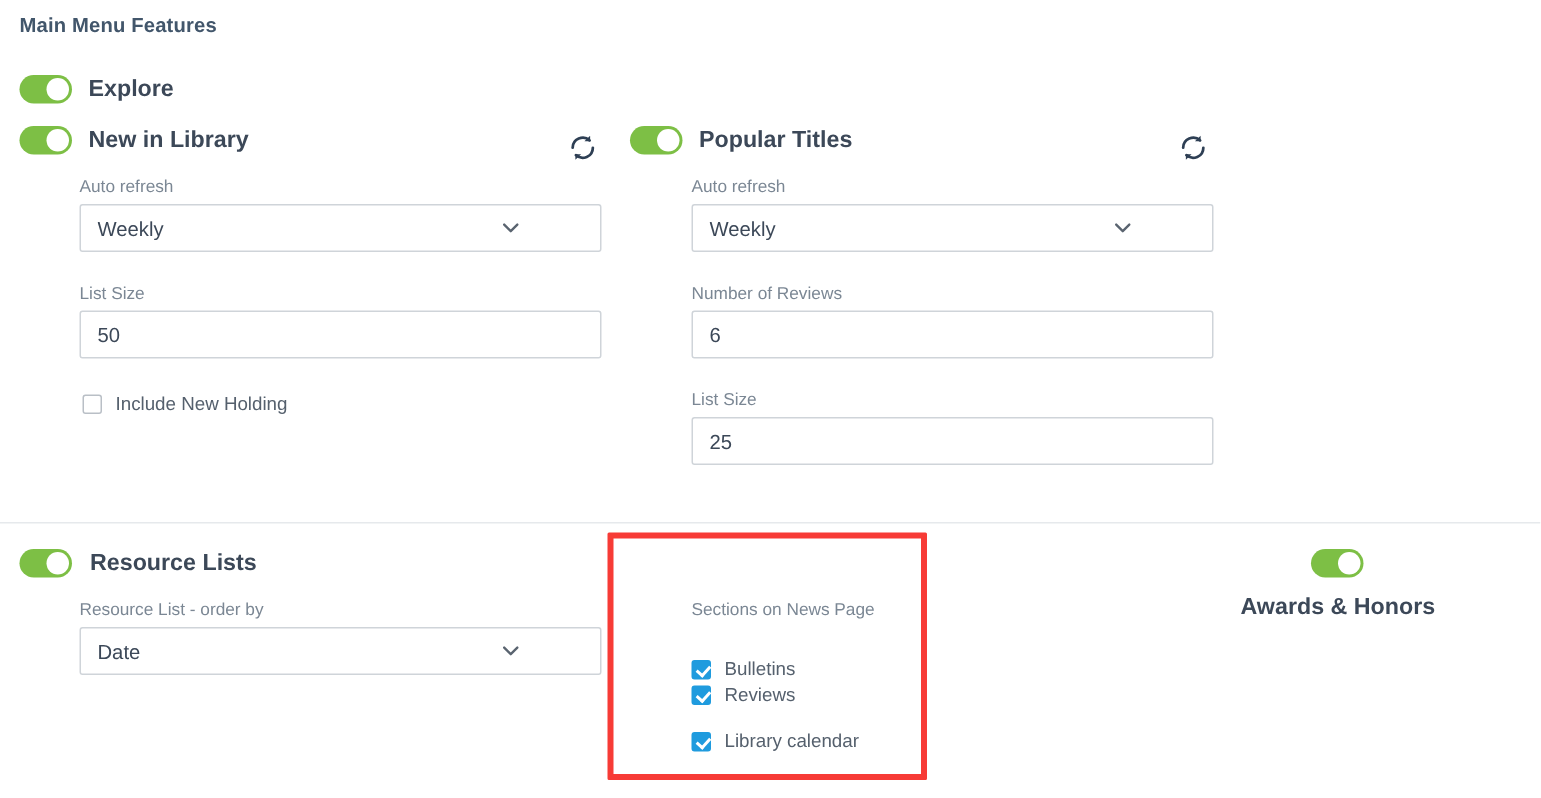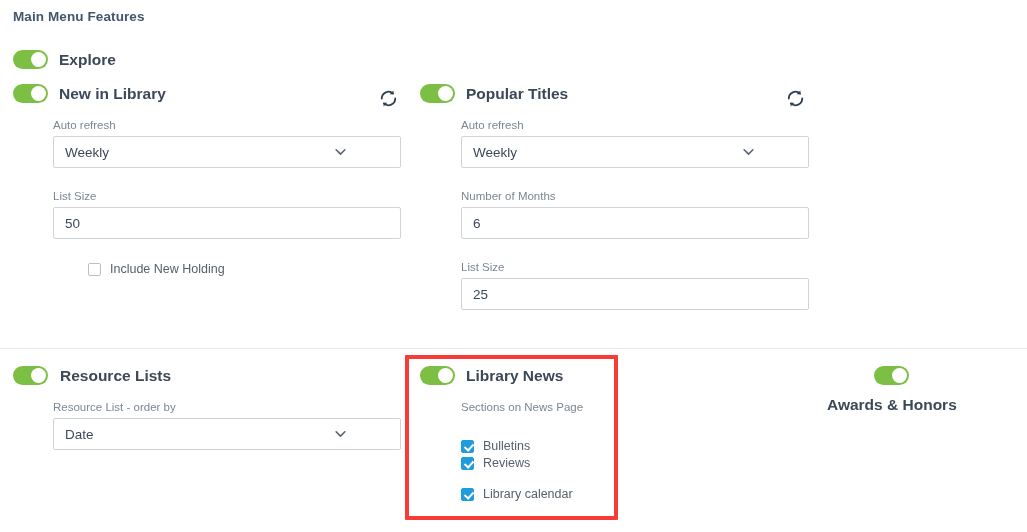--- a/index.html
+++ b/index.html
@@ -188,21 +188,21 @@
         <path d="M1 1.4 L6 6.4 L11 1.4" fill="none" stroke="#5a6470" stroke-width="1.8" stroke-linecap="round" stroke-linejoin="round"></path>
       </svg>
     </div>
   </div>
 
   <div class="abs" style="left:53px; top:190px;">
     <div class="field-label">List Size</div>
     <input class="ctrl" type="text" value="50" style="">
   </div>
 
-  <div class="abs cb-row" style="left:55px; top:262px;margin-left:33px;">
+  <div class="abs cb-row" style="left:55px; top:262px;">
     <span class="cb-box"></span>
     <span class="cb-label">Include New Holding</span>
   </div>
 
   <div class="abs feature-row" style="left:420px; top:84px;">
     <span class="toggle">
       <span class="knob"></span>
     </span>
     <span class="feature-label">Popular Titles</span>
   </div>
@@ -222,21 +222,21 @@
       <select class="ctrl">
         <option>Weekly</option>
       </select>
       <svg class="chev" viewBox="0 0 12 8">
         <path d="M1 1.4 L6 6.4 L11 1.4" fill="none" stroke="#5a6470" stroke-width="1.8" stroke-linecap="round" stroke-linejoin="round"></path>
       </svg>
     </div>
   </div>
 
   <div class="abs" style="left:461px; top:190px;">
-    <div class="field-label">Number of Months</div>
+    <div class="field-label">Number of Reviews</div>
     <input class="ctrl" type="text" value="6" style="">
   </div>
 
   <div class="abs" style="left:461px; top:261px;">
     <div class="field-label">List Size</div>
     <input class="ctrl" type="text" value="25" style="">
   </div>
 
   <div class="divider" style="top:348px;"></div>
 
@@ -254,26 +254,20 @@
         <option>Date</option>
       </select>
       <svg class="chev" viewBox="0 0 12 8">
         <path d="M1 1.4 L6 6.4 L11 1.4" fill="none" stroke="#5a6470" stroke-width="1.8" stroke-linecap="round" stroke-linejoin="round"></path>
       </svg>
     </div>
   </div>
 
   <div class="highlight-box" style="left:405px; top:355px; width:213px; height:165px;"></div>
 
-  <div class="abs feature-row" style="left:420px; top:366px;">
-    <span class="toggle">
-      <span class="knob"></span>
-    </span>
-    <span class="feature-label">Library News</span>
-  </div>
 
   <div class="abs" style="left:461px; top:401px;">
     <div class="field-label">Sections on News Page</div>
 
     <div class="cb-row" style="margin-top:26px;">
       <span class="cb-box checked"></span>
       <span class="cb-label">Bulletins</span>
     </div>
 
     <div class="cb-row" style="margin-top:3px;">

